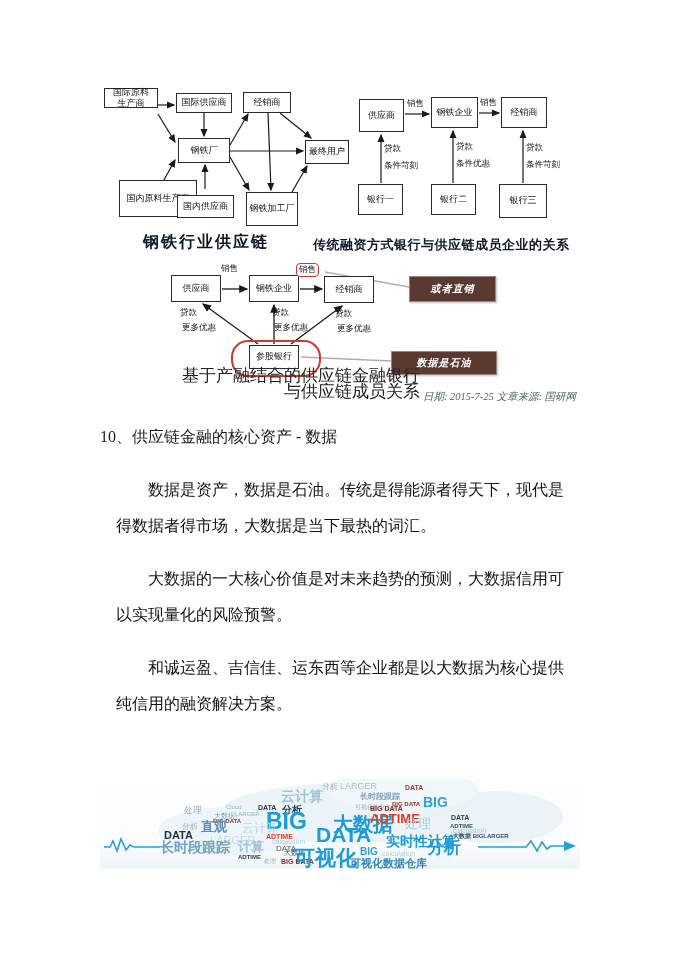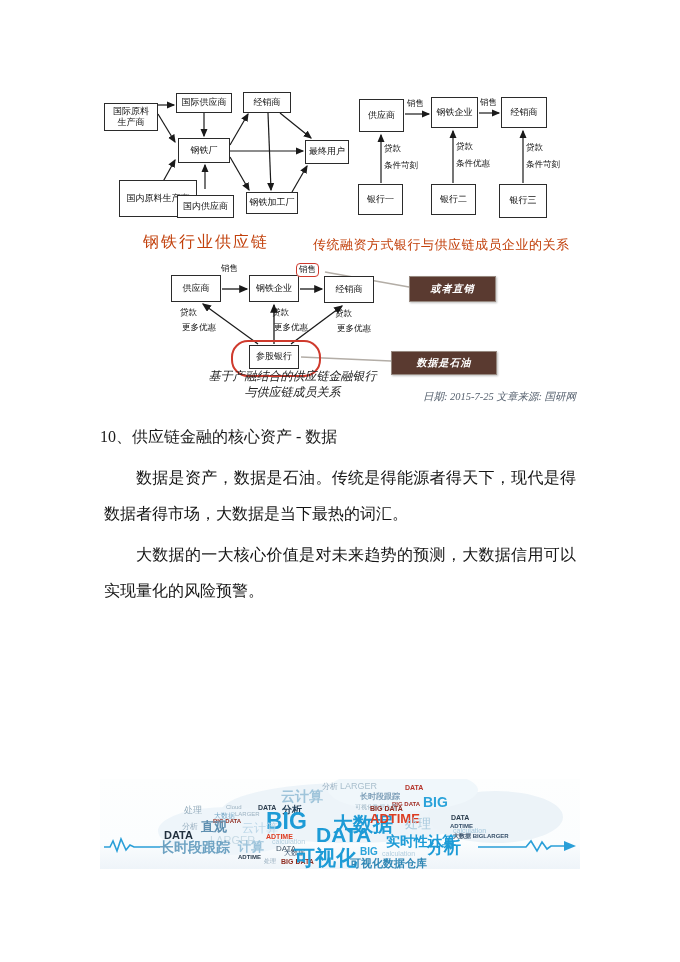--- a/index.html
+++ b/index.html
@@ -4,36 +4,36 @@
 <style>
   html,body{margin:0;padding:0;background:#ffffff;}
   .page{position:relative;width:680px;height:962px;background:#fff;overflow:hidden;
         font-family:"Liberation Serif","DejaVu Serif",serif;color:#1a1a1a;}
   .fig{position:absolute;}
   .fig svg.arrows{position:absolute;left:0;top:0;pointer-events:none;}
   .dbox{position:absolute;border:1px solid #2b2b2b;background:#fff;display:flex;
         align-items:center;justify-content:center;text-align:center;
         font-size:9px;line-height:1.25;color:#111;box-sizing:border-box;}
   .dlabel{position:absolute;font-size:8.5px;color:#111;white-space:nowrap;}
-  .figcap{position:absolute;color:#c2410c;white-space:nowrap;}
+  .figcap{position:absolute;color:#0f172a;white-space:nowrap;font-weight:bold;}
   .cap1{font-size:16px;letter-spacing:2px;}
   .cap2{font-size:13px;letter-spacing:0.5px;}
   .red-ellipse{position:absolute;border:2px solid #cf3a2d;border-radius:17px;background:transparent;}
   .red-tag{border:1.5px solid #cf3a2d;border-radius:4px;padding:0 2px;background:#fff;}
   .callout{position:absolute;background:#5a3a30;border:1px solid #96887f;color:#fff;
            display:flex;align-items:center;justify-content:center;
            font-size:10px;font-style:italic;font-weight:bold;letter-spacing:1px;
            box-shadow:1px 1px 2px rgba(0,0,0,.25);}
-  .fig3-cap{position:absolute;left:20px;top:106px;width:255px;text-align:center;
-            font-style:italic;font-size:12px;line-height:16px;color:#222;}
+  .fig3-cap{position:absolute;left:20px;top:106px;width:255px;text-align:right;
+            font-size:17px;line-height:16px;color:#222;}
   .source-line{position:absolute;left:423px;top:390px;font-size:10.5px;font-style:italic;
                color:#55606e;white-space:nowrap;}
   .article{position:absolute;left:100px;top:419px;width:480px;}
   .article h2{margin:0;font-size:16px;font-weight:normal;line-height:36.5px;}
-  .article p{margin:4px;font-size:16px;line-height:36.5px;text-indent:2em;
+  .article p{margin:16px;font-size:16px;line-height:36.5px;text-indent:2em;
              text-align:justify;color:#141414;}
   .wordcloud{position:absolute;left:100px;top:779px;width:480px;height:90px;overflow:hidden;
              background:linear-gradient(180deg,#fdfefe 0%,#fbfdfe 70%,#eef4f9 100%);}
   .blob{position:absolute;border-radius:50%;}
   .wcw{position:absolute;white-space:nowrap;line-height:1;
        font-family:"Liberation Sans","DejaVu Sans",sans-serif;z-index:4;}
   .ekg{position:absolute;left:0;top:0;z-index:3;}
 </style>
 </head>
 <body>
@@ -55,28 +55,28 @@
         <line x1="60" y1="101" x2="75" y2="74"></line>
         <line x1="105" y1="103" x2="105" y2="79"></line>
         <line x1="130" y1="59" x2="148" y2="28"></line>
         <line x1="130" y1="65" x2="203" y2="65"></line>
         <line x1="130" y1="71" x2="149" y2="104"></line>
         <line x1="180" y1="27" x2="211" y2="52"></line>
         <line x1="168" y1="27" x2="171" y2="104"></line>
         <line x1="192" y1="106" x2="207" y2="80"></line>
       </g>
     </svg>
-    <div class="dbox" style="left:4px;top:2px;width:54px;height:28px;padding:0 6px;margin-top:15px;">国际原料生产商</div>
+    <div class="dbox" style="left:4px;top:2px;width:54px;height:20px;padding:0 6px;">国际原料生产商</div>
     <div class="dbox" style="left:76px;top:7px;width:56px;height:20px;">国际供应商</div>
     <div class="dbox" style="left:143px;top:6px;width:48px;height:21px;">经销商</div>
     <div class="dbox" style="left:78px;top:52px;width:52px;height:25px;">钢铁厂</div>
     <div class="dbox" style="left:205px;top:54px;width:44px;height:24px;padding:0 2px;">最终用户</div>
     <div class="dbox" style="left:19px;top:94px;width:78px;height:37px;padding:0 6px;">国内原料生产商</div>
     <div class="dbox" style="left:77px;top:109px;width:57px;height:23px;">国内供应商</div>
-    <div class="dbox" style="left:146px;top:106px;width:52px;height:22px;padding:4px 2px;">钢铁加工厂</div>
+    <div class="dbox" style="left:146px;top:106px;width:52px;height:22px;padding:16px 2px;">钢铁加工厂</div>
   </div>
   <div class="figcap cap1" style="left:143px;top:232px;">钢铁行业供应链</div>
 
   <div class="fig" style="left:356px;top:88px;width:230px;height:132px;">
     <svg class="arrows" width="230" height="132">
       <defs>
         <marker id="ah2" markerWidth="8" markerHeight="8" refX="6" refY="3" orient="auto">
           <path d="M0,0 L7,3 L0,6 z" fill="#1a1a1a"></path>
         </marker>
       </defs>
@@ -143,20 +143,21 @@
       <div>基于产融结合的供应链金融银行</div>
       <div>与供应链成员关系</div>
     </div>
   </div>
   <div class="source-line">日期: 2015-7-25 文章来源: 国研网</div>
 
   <div class="article">
     <h2>10、供应链金融的核心资产 - 数据</h2>
     <p>数据是资产，数据是石油。传统是得能源者得天下，现代是得数据者得市场，大数据是当下最热的词汇。</p>
     <p>大数据的一大核心价值是对未来趋势的预测，大数据信用可以实现量化的风险预警。</p>
+    <p>和诚运盈、吉信佳、运东西等企业都是以大数据为核心提供纯信用的融资解决方案。</p>
   </div>
 
   <div class="wordcloud">
     <div class="blob" style="left:120px;top:4px;width:260px;height:60px;background:#edf4f9;"></div>
     <div class="blob" style="left:58px;top:28px;width:140px;height:48px;background:#eef5fa;"></div>
     <div class="blob" style="left:328px;top:12px;width:135px;height:52px;background:#ecf3f8;"></div>
     <div class="blob" style="left:228px;top:-10px;width:150px;height:42px;background:#f0f7fb;"></div>
     <svg class="ekg" width="480" height="90">
       <g stroke="#2a9fd8" stroke-width="1.6" fill="none">
         <polyline points="4,68 10,68 13,62 17,72 21,60 26,71 30,66 34,68 60,68"></polyline>

